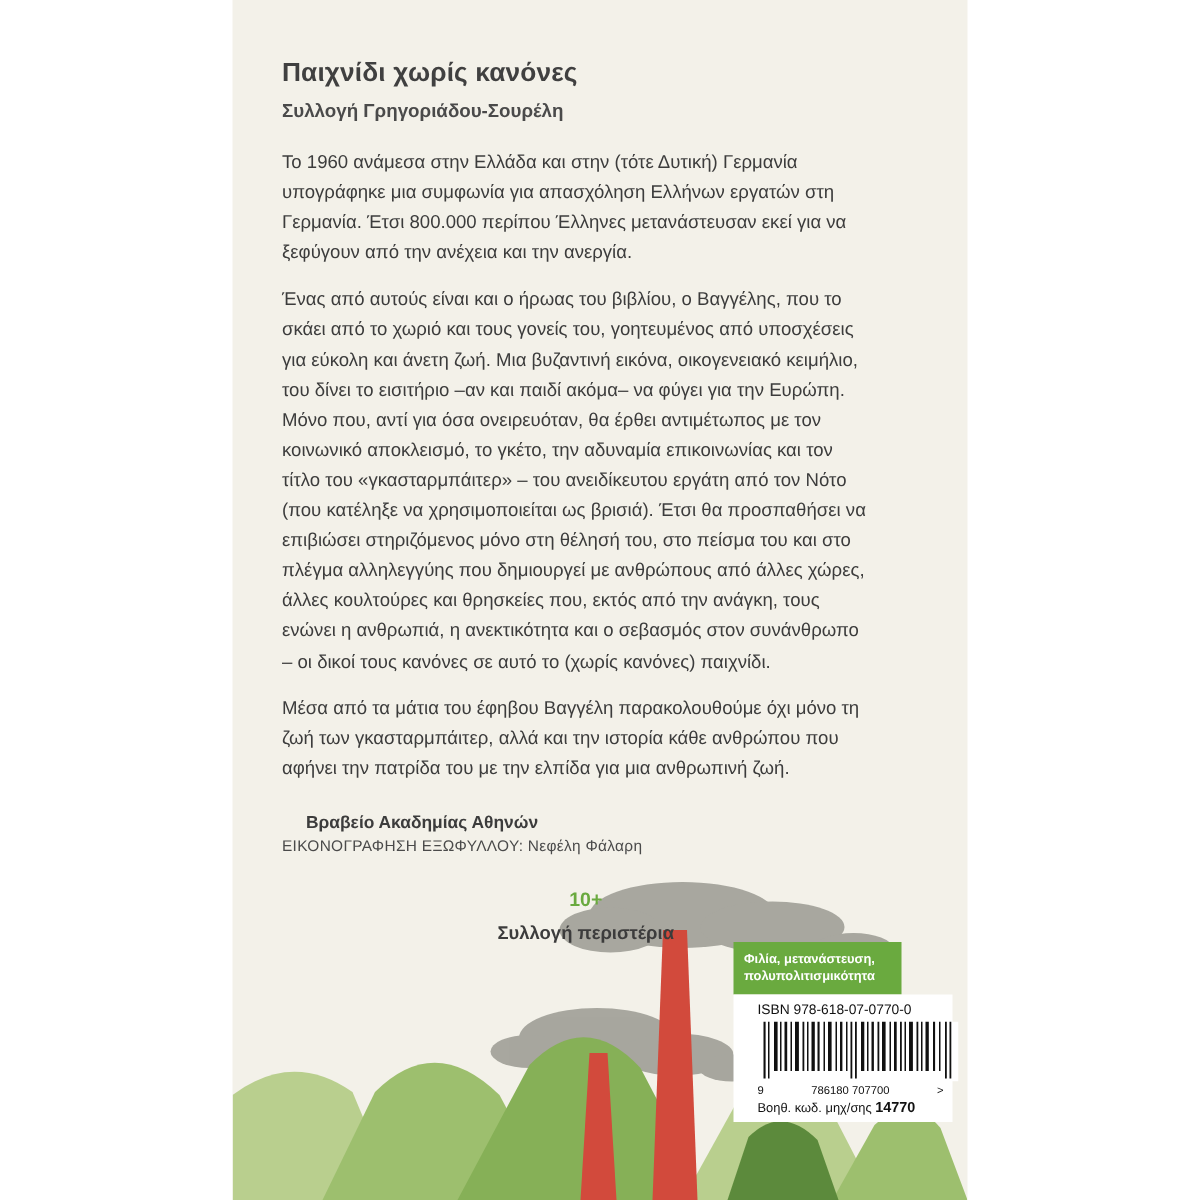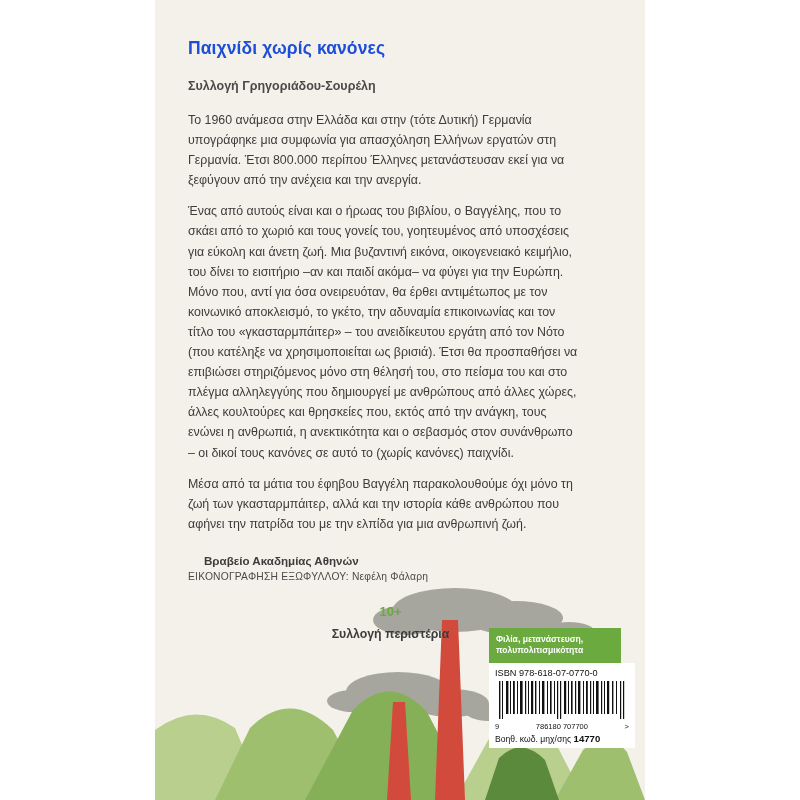--- a/index.html
+++ b/index.html
@@ -32,23 +32,23 @@
   .text-block {
     position: absolute;
     left: 33px;
     top: 38px;
     width: 405px;
     z-index: 5;
   }
   .book-title {
     font-size: 17.5px;
     font-weight: bold;
-    color: #1d4ed8;
+    color: #404040;
     letter-spacing: 0.1px;
-    margin: 0 0 20px 0;
+    margin: 0 0 8px 0;
     line-height: 1.2;
   }
   .book-author {
     font-size: 12.5px;
     font-weight: bold;
     color: #4a4a4a;
     margin: 0 0 16px 0;
     line-height: 1.2;
   }
   .blurb p {
@@ -111,28 +111,28 @@
     z-index: 10;
     background: transparent;
   }
   .keywords {
     background: #6aaa3f;
     color: #ffffff;
     font-size: 8.6px;
     font-weight: bold;
     line-height: 1.35;
     padding: 6px 7px 6px 7px;
-    width: 132px;
+    width: 112px;
     box-sizing: border-box;
   }
   .barcode-box {
     background: #ffffff;
     width: 146px;
     box-sizing: border-box;
-    padding: 5px 6px 4px 6px;
+    padding: 5px 6px 4px 16px;
   }
   .isbn-text {
     font-size: 9.2px;
     color: #111;
     margin-bottom: 3px;
     font-family: "Liberation Sans", sans-serif;
   }
   .barcode {
     height: 40px;
     width: 134px;

